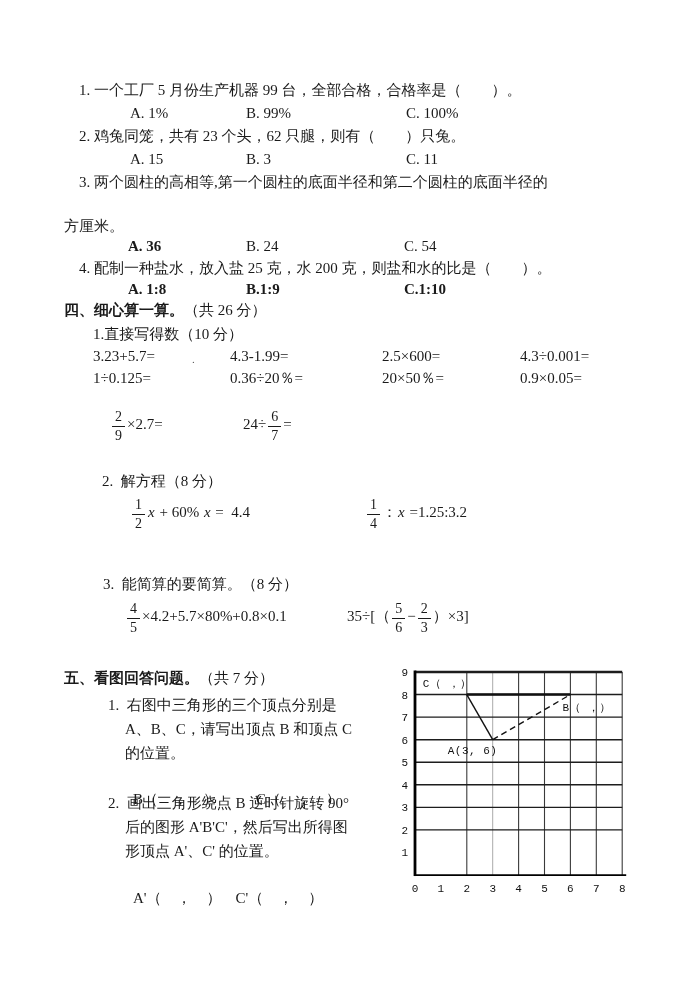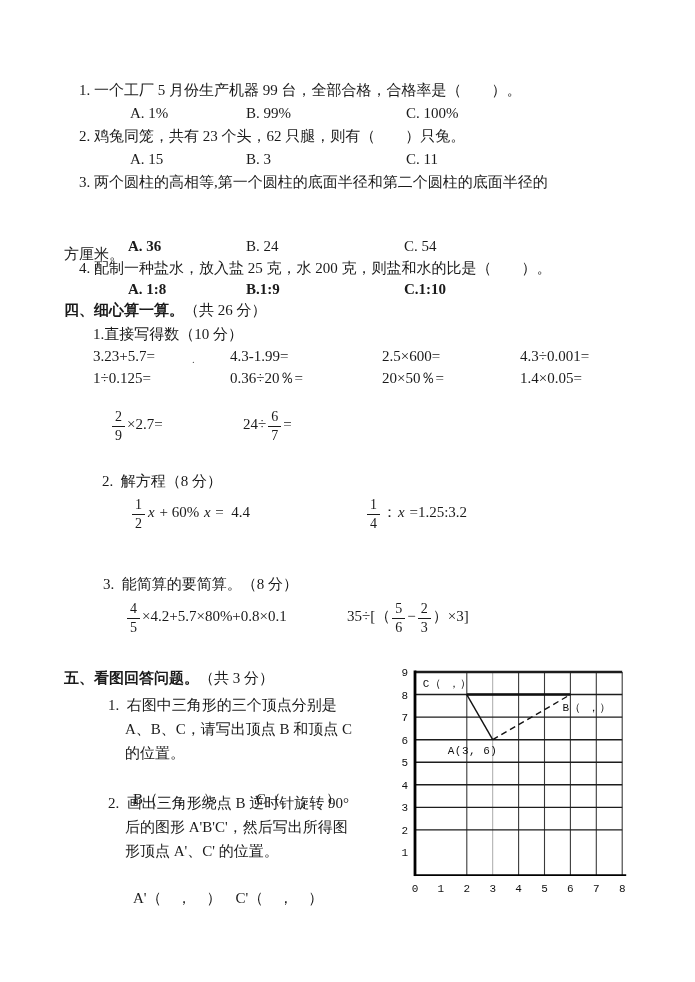--- a/index.html
+++ b/index.html
@@ -35,21 +35,21 @@
   </div>
 
   <div class="abs" style="left:79px;top:126px;">2. 鸡兔同笼，共有 23 个头，62 只腿，则有（　　）只兔。</div>
   <div class="abs opts" style="left:0;top:149px;">
     <span class="abs" style="left:130px;top:0;">A. 15</span>
     <span class="abs" style="left:246px;top:0;">B. 3</span>
     <span class="abs" style="left:406px;top:0;">C. 11</span>
   </div>
 
   <div class="abs" style="left:79px;top:172px;">3. 两个圆柱的高相等,第一个圆柱的底面半径和第二个圆柱的底面半径的</div>
-  <div class="abs" style="left:64px;top:216px;margin-top:28px;">方厘米。</div>
+  <div class="abs" style="left:64px;top:216px;">方厘米。</div>
   <div class="abs opts" style="left:0;top:236px;">
     <span class="abs" style="left:128px;top:0;font-weight:bold;">A. 36</span>
     <span class="abs" style="left:246px;top:0;">B. 24</span>
     <span class="abs" style="left:404px;top:0;">C. 54</span>
   </div>
 
   <div class="abs" style="left:79px;top:258px;">4. 配制一种盐水，放入盐 25 克，水 200 克，则盐和水的比是（　　）。</div>
   <div class="abs opts" style="left:0;top:279px;font-weight:bold;">
     <span class="abs" style="left:128px;top:0;">A. 1:8</span>
     <span class="abs" style="left:246px;top:0;">B.1:9</span>
@@ -64,21 +64,21 @@
     <span class="abs math" style="left:93px;top:346px;">3.23+5.7=</span>
     <span class="abs stray" style="left:192px;top:349px;">.</span>
     <span class="abs math" style="left:230px;top:346px;">4.3-1.99=</span>
     <span class="abs math" style="left:382px;top:346px;">2.5×600=</span>
     <span class="abs math" style="left:520px;top:346px;">4.3÷0.001=</span>
   </div>
   <div>
     <span class="abs math" style="left:93px;top:368px;">1÷0.125=</span>
     <span class="abs math" style="left:230px;top:368px;">0.36÷20％=</span>
     <span class="abs math" style="left:382px;top:368px;">20×50％=</span>
-    <span class="abs math" style="left:520px;top:368px;">1.4×0.05=</span>
+    <span class="abs math" style="left:520px;top:368px;">0.9×0.05=</span>
   </div>
 
   <div>
     <span class="abs math" style="left:110px;top:410px;"><span class="frac"><span class="fn">2</span><span class="fd">9</span></span><span>×2.7=</span></span>
     <span class="abs math" style="left:243px;top:410px;"><span>24÷</span><span class="frac"><span class="fn">6</span><span class="fd">7</span></span><span>=</span></span>
   </div>
 
   <div class="abs" style="left:102px;top:471px;">2.  解方程（8 分）</div>
 
   <div>
@@ -86,21 +86,21 @@
     <span class="abs math" style="left:365px;top:498px;"><span class="frac"><span class="fn">1</span><span class="fd">4</span></span><span>：</span><span class="eqx">x</span><span> =1.25:3.2</span></span>
   </div>
 
   <div class="abs" style="left:103px;top:574px;">3.  能简算的要简算。（8 分）</div>
 
   <div>
     <span class="abs math" style="left:125px;top:602px;"><span class="frac"><span class="fn">4</span><span class="fd">5</span></span><span>×4.2+5.7×80%+0.8×0.1</span></span>
     <span class="abs math" style="left:347px;top:602px;"><span>35÷[（</span><span class="frac"><span class="fn">5</span><span class="fd">6</span></span><span>−</span><span class="frac"><span class="fn">2</span><span class="fd">3</span></span><span>）×3]</span></span>
   </div>
 
-  <div class="abs" style="left:64px;top:668px;"><span class="bold">五、看图回答问题。</span><span>（共 3 分）</span></div>
+  <div class="abs" style="left:64px;top:668px;"><span class="bold">五、看图回答问题。</span><span>（共 7 分）</span></div>
 
   <div class="abs" style="left:108px;top:695px;">1.  右图中三角形的三个顶点分别是</div>
   <div class="abs" style="left:125px;top:719px;">A、B、C，请写出顶点 B 和顶点 C</div>
   <div class="abs" style="left:125px;top:743px;">的位置。</div>
   <div class="abs ans" style="left:118px;top:768px;">
     <span>B（　，　）</span><span style="margin-left:38px;">C（　，　）</span>
   </div>
 
   <div class="abs" style="left:108px;top:793px;">2.  画出三角形绕点 B 逆时针旋转 90°</div>
   <div class="abs" style="left:125px;top:817px;">后的图形 A'B'C'，然后写出所得图</div>

